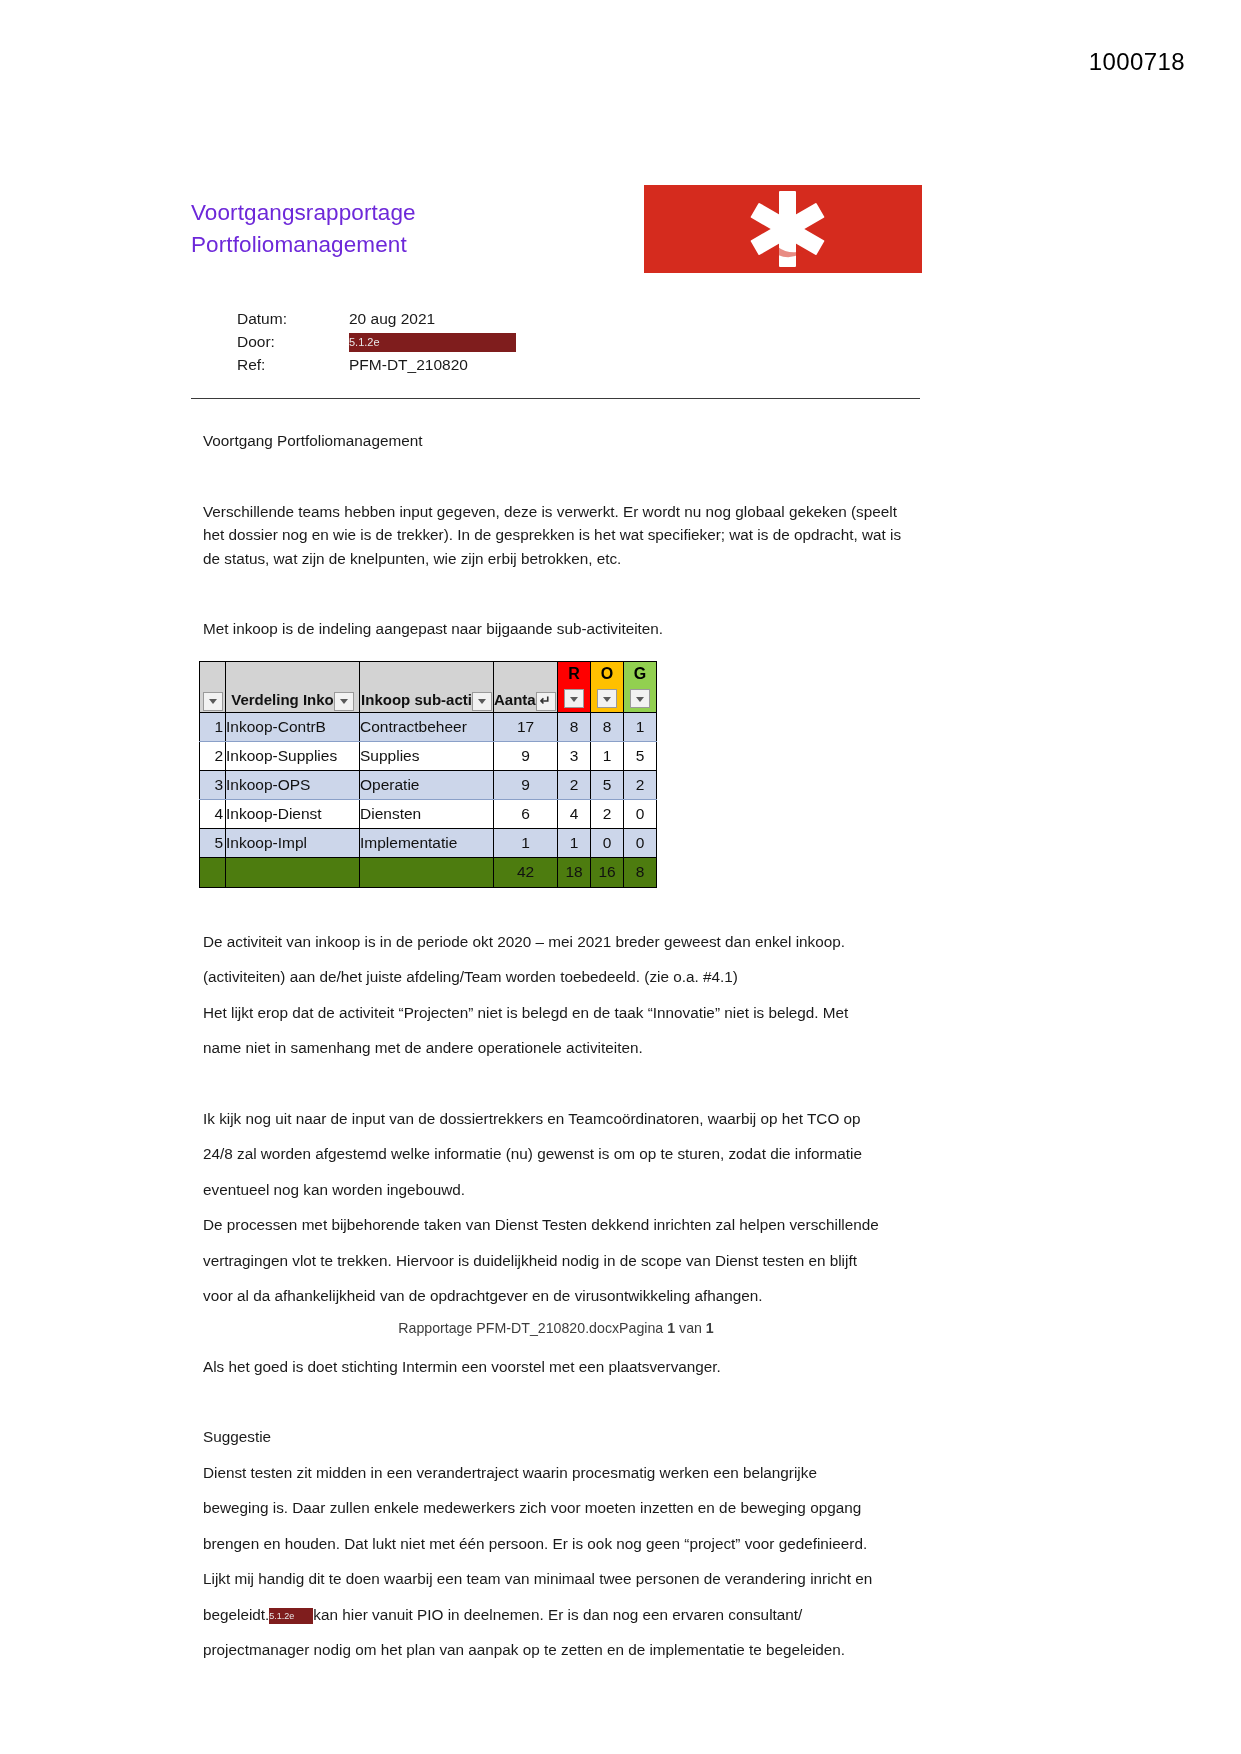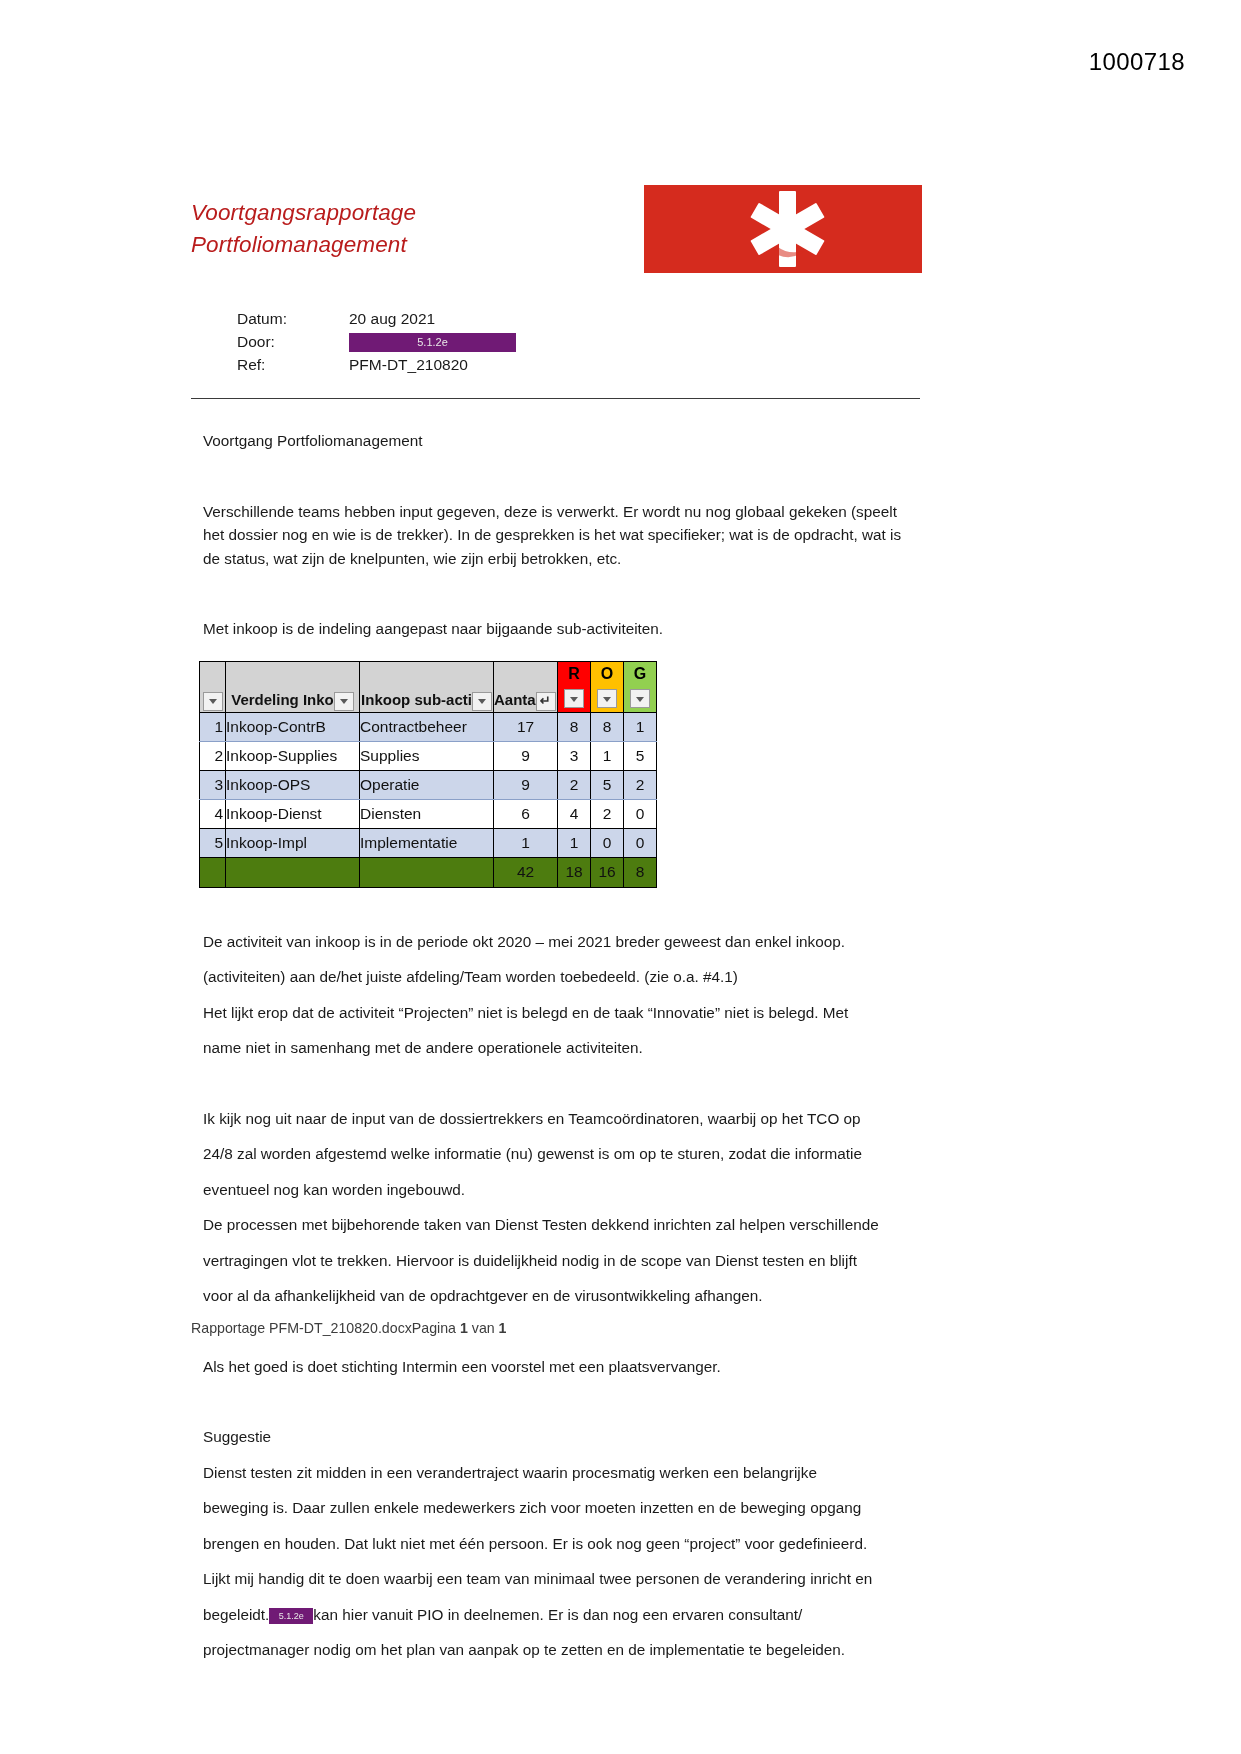--- a/index.html
+++ b/index.html
@@ -39,26 +39,25 @@
   }
 
   
   .header-row {
     position: relative;
     height: 110px;
   }
   .doc-title {
     font-size: 22.5px;
     line-height: 32px;
-    color: #b91c1c;
+    color: #6d28d9;
     font-weight: normal;
     margin: 0;
     padding-top: 12px;
     letter-spacing: 0.1px;
-    font-style: italic;
   }
   .logo {
     position: absolute;
     right: -1px;
     top: 0px;
     width: 278px;
     height: 88px;
     background: #d52b1e;
     display: flex;
     align-items: center;
@@ -97,25 +96,25 @@
   .meta-label {
     width: 112px;
     flex: 0 0 112px;
     color: #1a1a1a;
   }
   .meta-value {
     color: #1a1a1a;
   }
   .redaction {
     display: inline-block;
-    background: #701a75;
+    background: #7f1d1d;
     color: #e8e8e8;
     font-size: 11px;
     line-height: 17px;
-    text-align: center;
+    text-align: left;
     vertical-align: middle;
   }
   .redaction.wide {
     width: 167px;
     height: 19px;
     line-height: 19px;
   }
   .redaction.inline {
     width: 44px;
     height: 16px;
@@ -250,21 +249,21 @@
   }
   tr.last-data .xl-cell { border-bottom: 1.6px solid #000; }
 
   
   .footer {
     position: absolute;
     left: 191px;
     top: 1320px;
     width: 730px;
     display: flex;
-    justify-content: flex-start;
+    justify-content: center;
     font-size: 14.2px;
     color: #3d3d3d;
   }
   .footer b { font-weight: bold; }
 </style>
 </head>
 <body>
 
 <div class="page">
 

